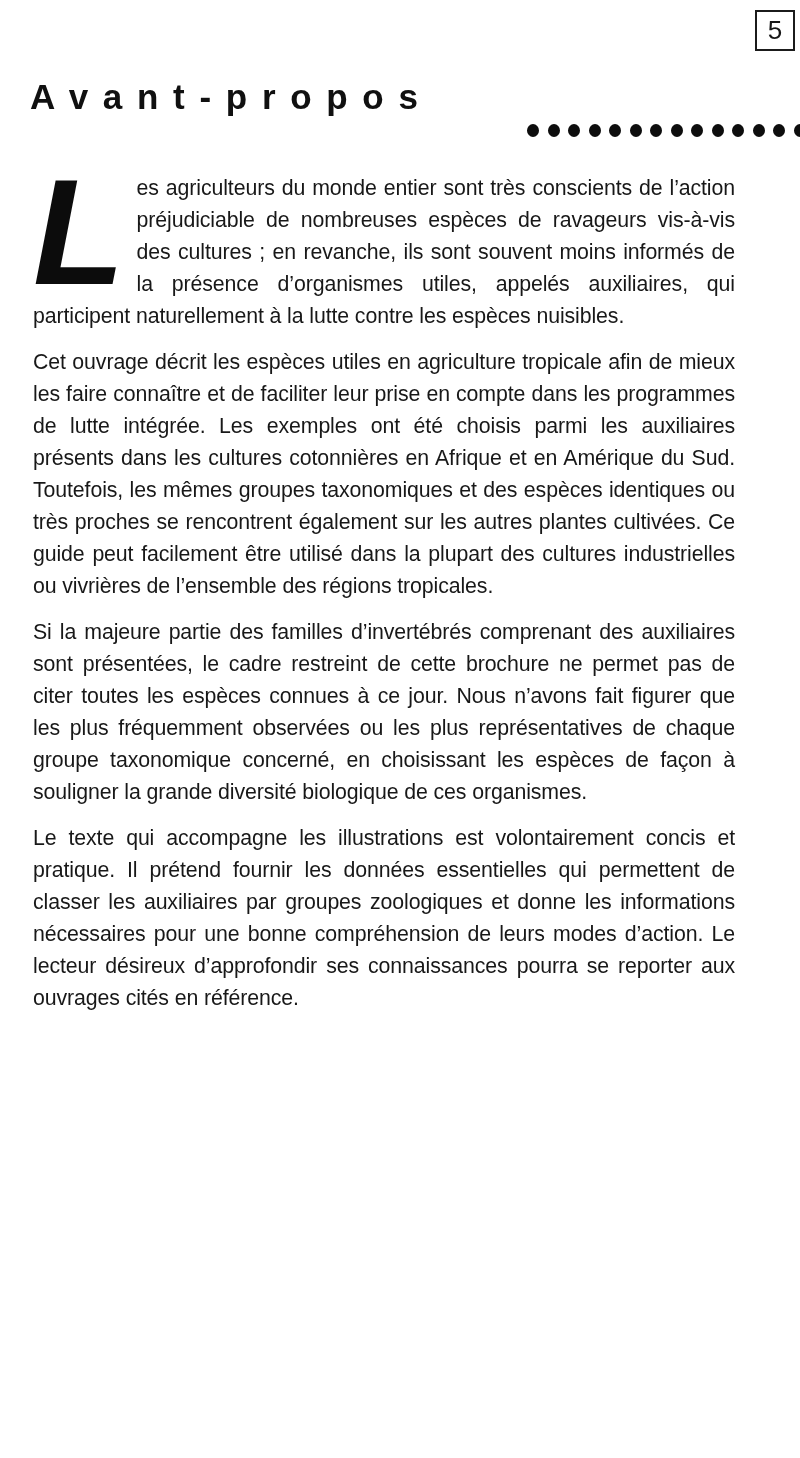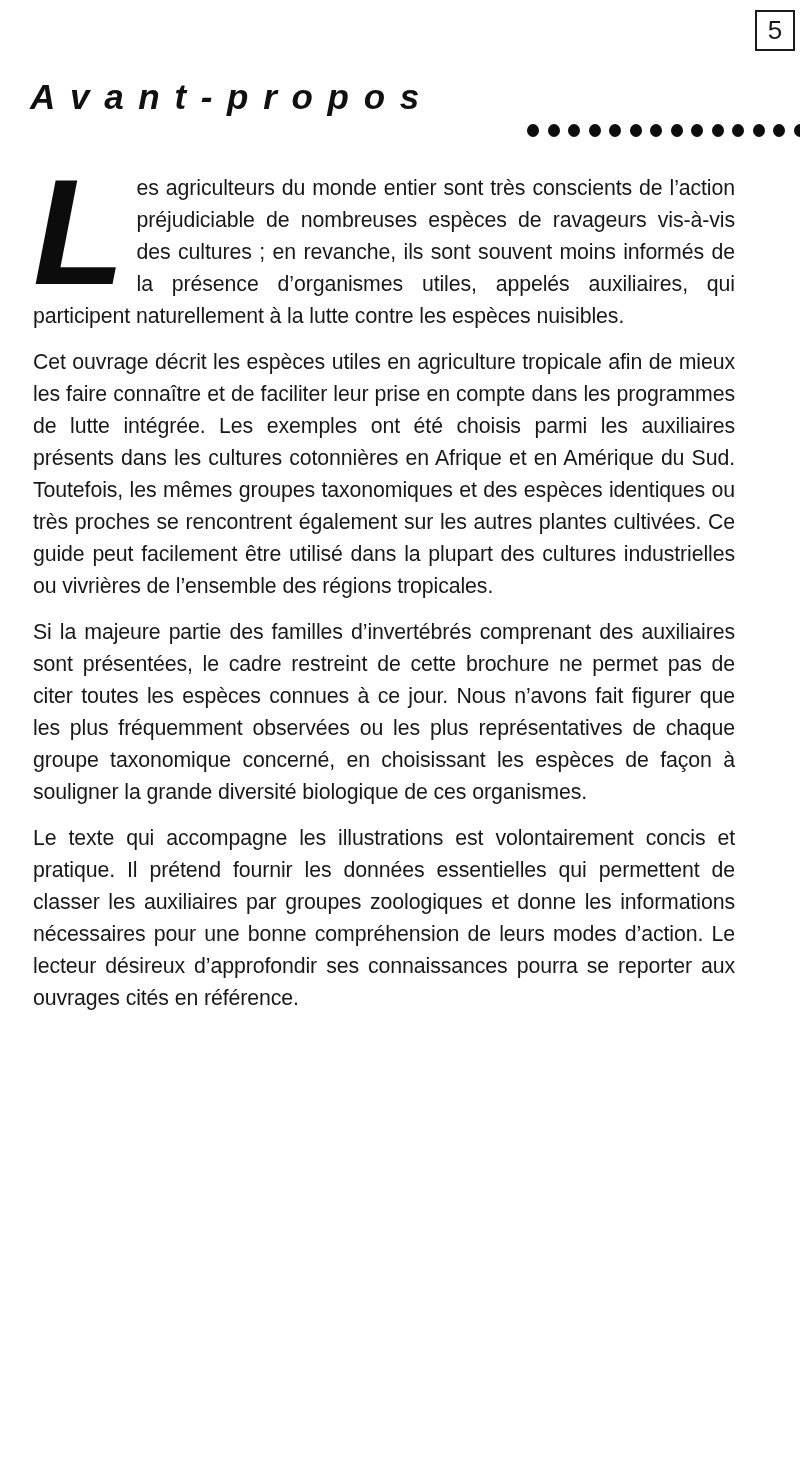--- a/index.html
+++ b/index.html
@@ -34,21 +34,20 @@
   }
   .title {
     position: absolute;
     left: 30px;
     top: 54px;
     font-size: 35px;
     font-weight: 700;
     letter-spacing: 0.42em;
     color: #101010;
     white-space: nowrap;
-    font-style: italic;
   }
   .dots-row {
     position: absolute;
     left: 527px;
     top: 124px;
     display: flex;
     gap: 8.5px;
   }
   .dots-row .dot {
     width: 12px;

